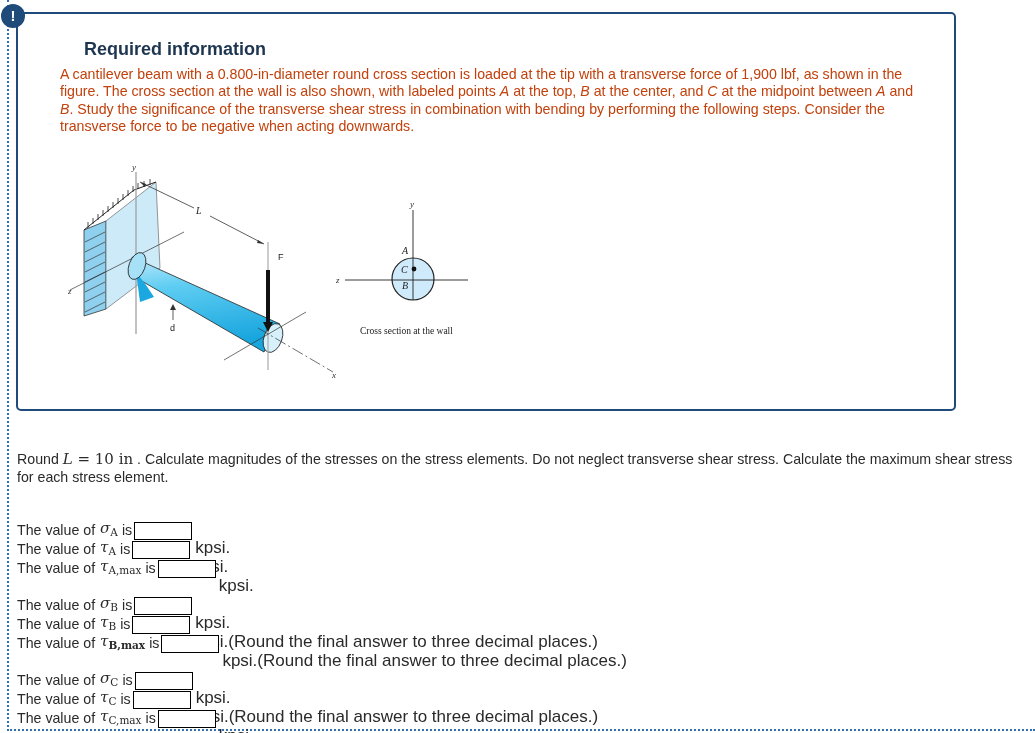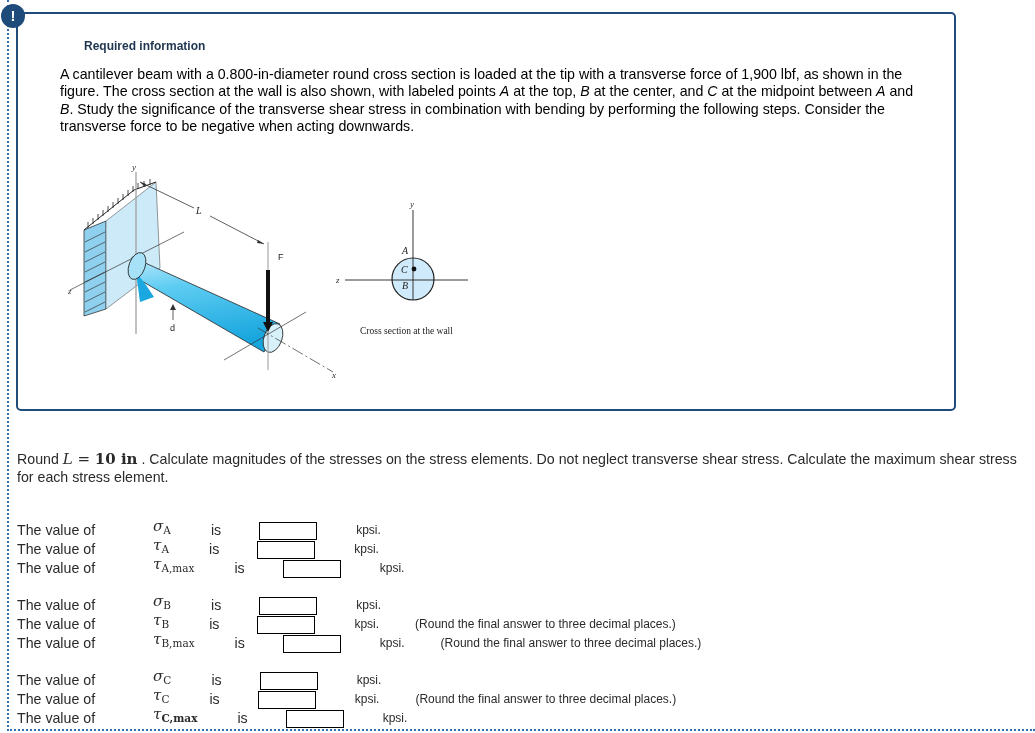--- a/index.html
+++ b/index.html
@@ -18,45 +18,45 @@
       font-weight: bold; font-size: 15px; text-align: center; line-height: 24px;
       z-index: 2;
     }
     .info-box {
       position: absolute; left: 16px; top: 12px; width: 940px; height: 399px;
       border: 2px solid #1e4b7a; border-radius: 5px; box-sizing: border-box;
       background: #fff;
     }
     .info-title {
       position: absolute; left: 42px; top: 25px;
-      font-size: 12px; font-weight: bold; color: #1e3550; padding-left: 24px;
+      font-size: 18px; font-weight: bold; color: #1e3550; padding-left: 24px;
     }
     .info-text {
       position: absolute; left: 42px; top: 52px; width: 860px;
-      font-size: 14.2px; line-height: 17.3px; color: #000000;
+      font-size: 14.2px; line-height: 17.3px; color: #c2410c;
     }
     .info-text i { font-style: italic; }
     .figure { position: absolute; left: 50px; top: 138px; }
     .assume {
       position: absolute; left: 17px; top: 450px; width: 1000px;
       font-size: 14.2px; line-height: 18px;
     }
     .math { font-family: "DejaVu Serif", serif; font-style: italic; font-size: 15px; }
     .math-up { font-family: "DejaVu Serif", serif; font-size: 15px; font-weight: normal; }
     .q-group { position: absolute; left: 17px; }
-    .q-row { height: 19px; line-height: 19px; font-size: 14.2px; white-space: nowrap; display: flex; align-items: flex-end; gap: 36px; }
-    .sym { font-family: "DejaVu Serif", serif; font-style: italic; font-size: 15px; margin-left: 22px; }
+    .q-row { height: 19px; line-height: 19px; font-size: 14.2px; white-space: nowrap; display: flex; align-items: center; }
+    .sym { font-family: "DejaVu Serif", serif; font-style: italic; font-size: 15px; margin-left: 5px; }
     .sub { font-family: "DejaVu Serif", serif; font-style: normal; font-size: 10.5px; vertical-align: -3px; }
     .is { margin-left: 4px; }
     .ans {
       width: 56px; height: 18px; border: 1px solid #000; box-sizing: border-box;
       margin-left: 2px; margin-right: 3px; background: #fff; padding: 0 3px;
       font-size: 13px;
     }
-    .unit { font-size: 12px; margin-top: 34px; }
+    .unit { font-size: 17px; margin-top: 34px; }
   </style>
 </head>
 <body>
 
 <div class="outer"></div>
 <div class="alert-badge">!</div>
 
 <div class="info-box">
   <div class="info-title">Required information</div>
   <div class="info-text"><span>A cantilever beam with a 0.800-in-diameter round cross section is loaded at the tip with a transverse force of 1,900 lbf, as shown in the figure. The cross section at the wall is also shown, with labeled points </span><i>A</i><span> at the top, </span><i>B</i><span> at the center, and </span><i>C</i><span> at the midpoint between </span><i>A</i><span> and </span><i>B</i><span>. Study the significance of the transverse shear stress in combination with bending by performing the following steps. Consider the transverse force to be negative when acting downwards.</span></div>
@@ -142,21 +142,21 @@
       <text x="342" y="55" font-size="9" font-style="italic" fill="#333">y</text>
       <text x="268" y="131" font-size="9" font-style="italic" fill="#333">z</text>
       <text x="334" y="102" font-size="10" font-style="italic" fill="#222">A</text>
       <text x="333" y="121" font-size="10" font-style="italic" fill="#222">C</text>
       <text x="334" y="137" font-size="10" font-style="italic" fill="#222">B</text>
       <text x="292" y="182" font-size="9.5" fill="#222">Cross section at the wall</text>
     </g>
   </svg>
 </div>
 
-<div class="assume"><span>Round </span><span class="math">L</span><span class="math-up"> = </span><span class="math-up" style="font-weight:bold">10 in</span><span> . Calculate magnitudes of the stresses on the stress elements. Do not neglect transverse shear stress. Calculate the maximum shear stress for each stress element.</span></div>
+<div class="assume"><span>Round </span><span class="math">L</span><span class="math-up"> = </span><span class="math-up" style="font-weight:normal">10 in</span><span> . Calculate magnitudes of the stresses on the stress elements. Do not neglect transverse shear stress. Calculate the maximum shear stress for each stress element.</span></div>
 
 <div class="q-group" style="top:521px;">
   <div class="q-row">
     <span>The value of</span>
       <span class="sym"><span>σ</span><span class="sub">A</span></span>
       <span class="is">is</span>
     <input class="ans" style="width: 58px;" value="">
     <span class="unit">kpsi.</span>
   </div>
   <div class="q-row">
@@ -186,21 +186,21 @@
   <div class="q-row">
     <span>The value of</span>
       <span class="sym"><span>τ</span><span class="sub">B</span></span>
       <span class="is">is</span>
     <input class="ans" style="width: 58px;" value="">
     <span class="unit">kpsi.</span>
       <span class="unit"> (Round the final answer to three decimal places.)</span>
   </div>
   <div class="q-row">
     <span>The value of</span>
-      <span class="sym"><span>τ</span><span class="sub" style="font-weight:normal">B,max</span></span>
+      <span class="sym"><span>τ</span><span class="sub" style="font-weight:bold">B,max</span></span>
       <span class="is">is</span>
     <input class="ans" style="width: 58px;" value="">
     <span class="unit">kpsi.</span>
       <span class="unit"> (Round the final answer to three decimal places.)</span>
   </div>
 </div>
 
 <div class="q-group" style="top:671px;">
   <div class="q-row">
     <span>The value of</span>
@@ -212,18 +212,18 @@
   <div class="q-row">
     <span>The value of</span>
       <span class="sym"><span>τ</span><span class="sub">C</span></span>
       <span class="is">is</span>
     <input class="ans" style="width: 58px;" value="">
     <span class="unit">kpsi.</span>
       <span class="unit"> (Round the final answer to three decimal places.)</span>
   </div>
   <div class="q-row">
     <span>The value of</span>
-      <span class="sym"><span>τ</span><span class="sub" style="font-weight:bold">C,max</span></span>
+      <span class="sym"><span>τ</span><span class="sub" style="font-weight:normal">C,max</span></span>
       <span class="is">is</span>
     <input class="ans" style="width: 58px;" value="">
     <span class="unit">kpsi.</span>
   </div>
 </div>
 
 </body></html>

